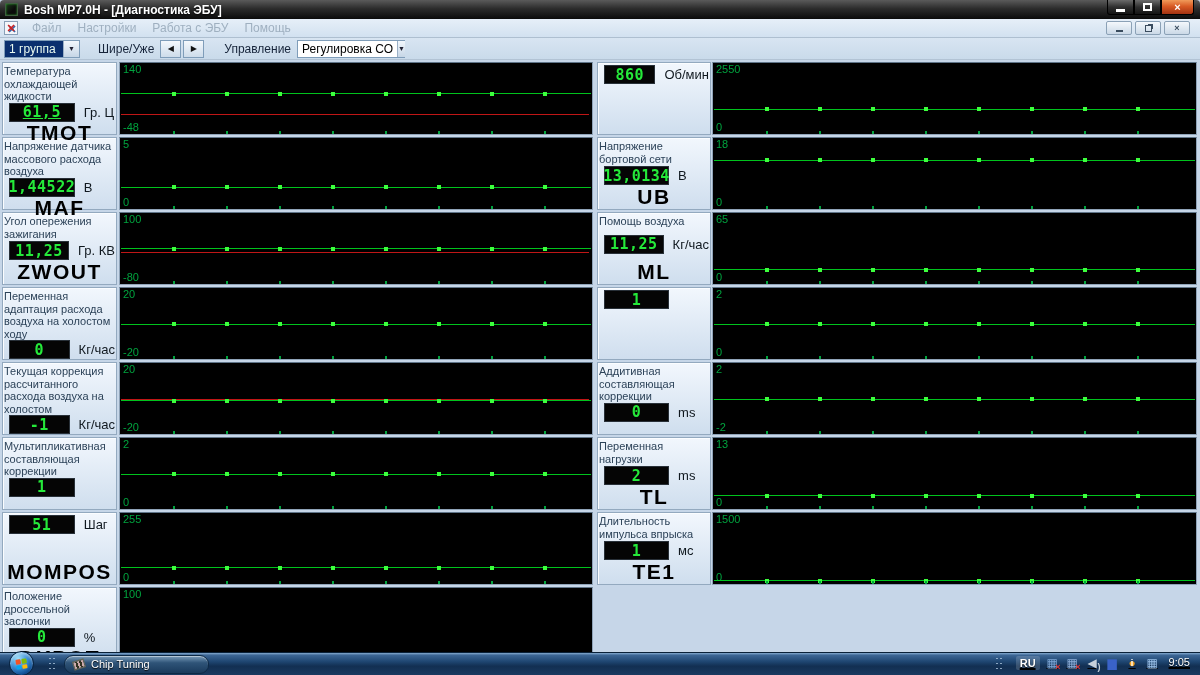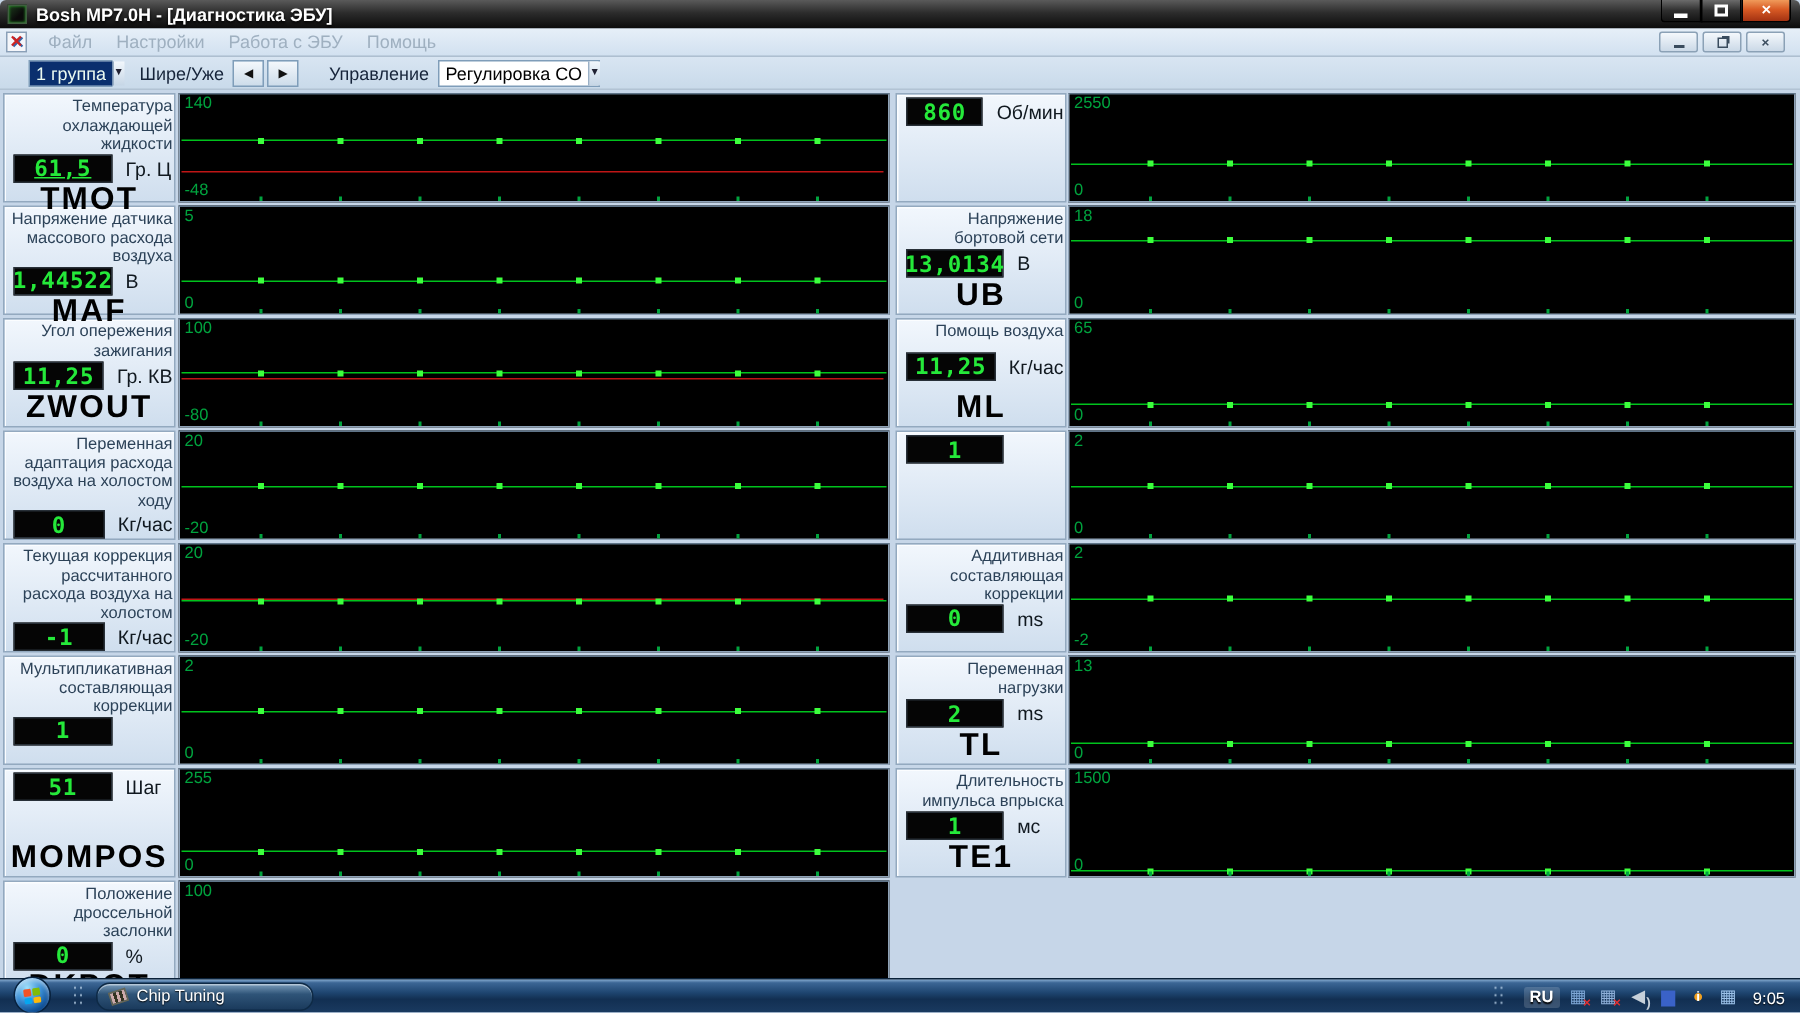--- a/index.html
+++ b/index.html
@@ -40,38 +40,38 @@
   .mdi-maxbox { width:7px; height:7px; border:1px solid #3a4c5e; box-shadow:2px -2px 0 -1px #3a4c5e; }
 
   .toolbar { position:absolute; top:38px; left:0; width:1200px; height:22px;
     background:linear-gradient(180deg,#d8e5f2,#c9daea); border-bottom:1px solid #b2c3d4;
     display:flex; align-items:center; }
   .combo { height:18px; background:#fff; border:1px solid #7f9db9; display:flex; align-items:stretch; }
   .combo .ctext { font-size:12px; padding:1px 4px; color:#000; flex:1; line-height:14px; white-space:nowrap; }
   .combo .ctext.selected { background:#0a2f6e; color:#eafaf0; }
   .combo .carrow { width:16px; background:linear-gradient(180deg,#f2f7fc,#c6d6e6);
     border-left:1px solid #9ab0c6; color:#223; font-size:7px; display:flex; align-items:center; justify-content:center; }
-  #combo-group { width:56px; margin-left:19px; }
+  #combo-group { width:76px; margin-left:4px; }
   #combo-control { width:108px; }
   .tool-label { font-size:12px; color:#16243a; margin:0 6px 0 18px; }
   .arrow-btn { width:21px; height:18px; margin-right:2px; background:linear-gradient(180deg,#f4f8fc,#cddcea);
     border:1px solid #7f9db9; color:#111; font-size:8px; display:flex; align-items:center; justify-content:center; }
 
   
   .main { position:absolute; top:60px; left:0; width:1200px; height:592px; background:#c6d6e8; overflow:hidden; }
   .col { position:absolute; top:2px; }
   #labels-left { left:2px;  width:115px; }
   #graphs-left { left:119px; width:474px; }
   #labels-right{ left:597px; width:114px; }
   #graphs-right{ left:712px; width:485px; }
 
   .card { height:73px; margin-bottom:2px; background:linear-gradient(180deg,#f2f7fd 0%,#cfdeee 100%);
     border:1px solid #93a9bf; box-shadow:inset 1px 1px 0 #fbfdff;
     display:flex; flex-direction:column; justify-content:space-between; padding:2px 1px 0 1px; }
-  .card-title { font-size:11px; line-height:12.5px; text-align:right; color:#2c4258; }
+  .card-title { font-size:11px; line-height:12.5px; text-align:left; color:#2c4258; }
   .card-valrow { display:flex; align-items:center; padding-left:5px; }
   .valbox { width:62%; height:19px; background:#050505; border:1px solid #283038;
     display:flex; align-items:center; justify-content:center; }
   .val { font-family:"DejaVu Sans Mono", monospace; font-weight:bold; font-size:15px;
     color:#25e93a; letter-spacing:0.5px; }
   .unit { font-size:13px; color:#10181f; margin-left:9px; white-space:nowrap; }
   .card-code { height:23px; text-align:center; font-size:21px; font-weight:bold; color:#000;
     letter-spacing:1.5px; line-height:21px; }
 
   .graph { position:relative; height:73px; margin-bottom:2px; background:#000;
@@ -95,21 +95,21 @@
   .flag span { border-radius:1px; }
   .flag .f1{background:#f35325;} .flag .f2{background:#81bc06;} .flag .f3{background:#05a6f0;} .flag .f4{background:#ffba08;}
   .grip { width:8px; height:16px; margin-right:8px;
     background:radial-gradient(circle, #bcd4ea 28%, rgba(0,0,0,0) 32%) 0 0/4px 5px; opacity:.7; }
   .taskbtn { height:19px; min-width:145px; border-radius:9px; padding:0 12px 0 8px;
     background:linear-gradient(180deg,#7c9ebc 0%,#2f5478 40%,#1a3a5c 100%);
     border:1px solid #0e2a46; box-shadow:inset 0 1px 0 rgba(255,255,255,.45);
     display:flex; align-items:center; gap:6px; }
   .chip-ic { width:12px; height:9px; background:linear-gradient(90deg,#caa 0 2px,#332 2px 4px,#caa 4px 6px,#332 6px 8px,#caa 8px 10px,#332 10px 12px); border:1px solid #665; transform:rotate(-18deg); }
   .taskbtn span.tlabel { color:#fff; font-size:11px; text-shadow:0 1px 1px #000; }
-  .tray { margin-left:auto; display:flex; align-items:flex-end; gap:5px; padding-right:10px; }
+  .tray { margin-left:auto; display:flex; align-items:flex-start; gap:5px; padding-right:10px;text-decoration:underline; }
   .lang { color:#fff; font-size:11px; font-weight:bold; background:rgba(255,255,255,.16);
     border-radius:2px; padding:1px 4px; text-shadow:0 1px 1px #000; }
   .tray-ic { position:relative; width:15px; height:15px; display:flex; align-items:center; justify-content:center;
     font-size:12px; line-height:15px; }
   .tray-ic .ovl { position:absolute; right:-1px; bottom:-1px; font-size:9px; font-weight:bold; line-height:9px; }
   .tray-ic .ovl.center { right:auto; bottom:auto; font-size:9px; }
   .clock { color:#fff; font-size:11px; margin-left:4px; text-shadow:0 1px 1px #000; }
 </style>
 </head>
 <body>

